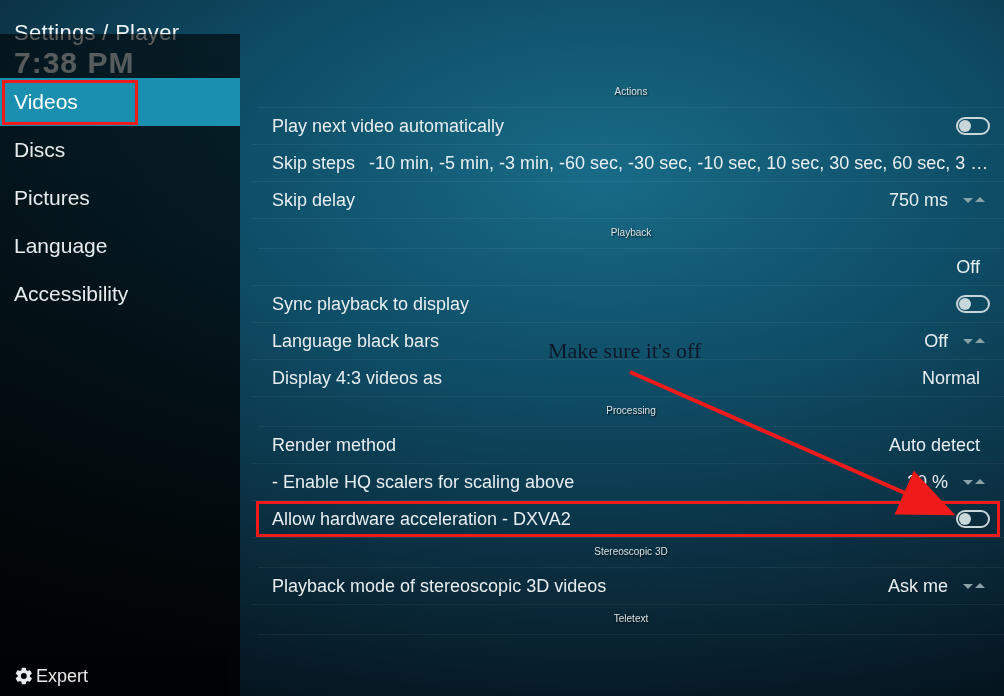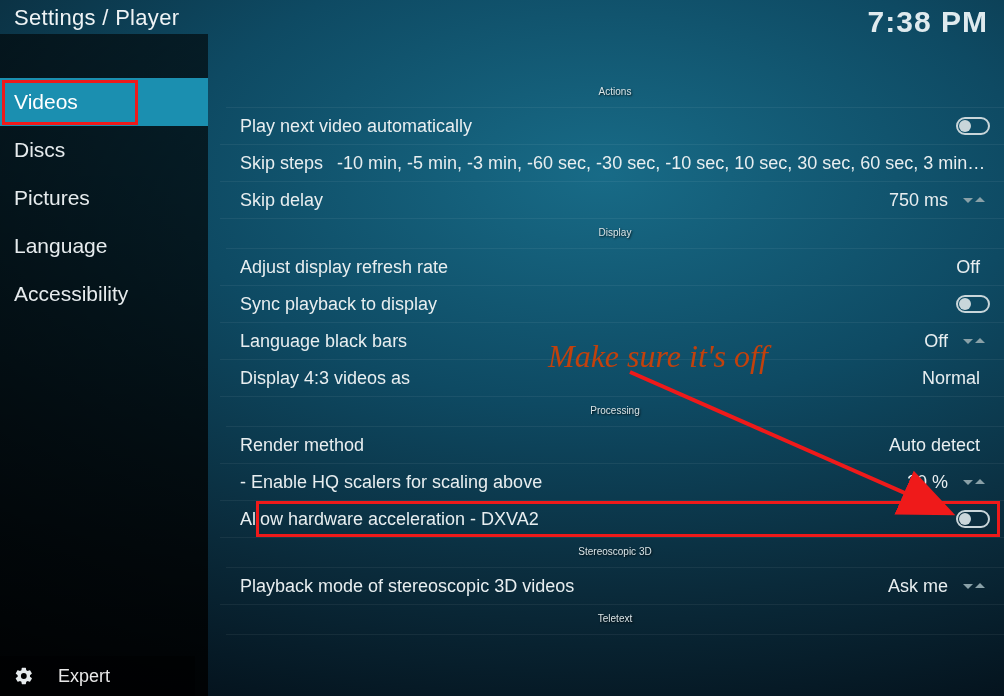--- a/index.html
+++ b/index.html
@@ -3,39 +3,39 @@
 <meta charset="utf-8">
 <style>
   * { margin: 0; padding: 0; box-sizing: border-box; }
   html, body { width: 1004px; height: 696px; overflow: hidden; font-family: Arial, Helvetica, sans-serif; color: #e8e8e8; }
   body {
     background: radial-gradient(ellipse 140% 110% at 60% 25%, #186b87 0%, #0e4a63 30%, #0a2a3a 55%, #04121c 75%, #010a11 100%);
     position: relative;
   }
   .header {
     display: flex; justify-content: space-between; align-items: flex-start;
-    padding: 5px 16px 0 14px; height: 34px;
+    padding: 20px 16px 0 14px; height: 34px; flex-direction: column;
   }
   .breadcrumb { font-size: 22px; font-weight: 400; color: #eef3f5; letter-spacing: 0.3px; }
   .clock { font-size: 30px; font-weight: 700; color: #dfeaee; letter-spacing: 1px; }
 
   .layout { display: flex; width: 100%; height: calc(100% - 34px); }
 
   .sidebar {
-    width: 208px; background: linear-gradient(to bottom, rgba(0,0,0,0.6), rgba(0,0,0,0.85));
+    width: 240px; background: linear-gradient(to bottom, rgba(0,0,0,0.6), rgba(0,0,0,0.85));
     position: relative; padding-top: 44px;
   }
   .sidebar-item {
     height: 48px; display: flex; align-items: center; padding-left: 14px;
     font-size: 21px; color: #e6ebed; cursor: pointer;
   }
   .sidebar-item.active { background: #1b8fb0; color: #fff; }
   .sidebar-footer {
     position: absolute; bottom: 0; left: 0; right: 13px; height: 40px;
-    display: flex; align-items: center; gap: 24px; padding-left: 14px;
+    display: flex; align-items: center; gap: 2px; padding-left: 14px;
     background: rgba(0,0,0,0.35);
     font-size: 18px;
   }
   .gear { width: 20px; height: 20px; fill: #e6ebed; }
 
   .content {
     flex: 1; position: relative; padding-top: 44px; padding-bottom: 0;
     overflow: hidden;
   }
   .section-header {
@@ -70,22 +70,22 @@
   
   .anno-videos-box {
     position: absolute; left: 2px; top: 80px; width: 136px; height: 45px;
     border: 3px solid #ef1a1a; pointer-events: none;
   }
   .anno-row-box {
     position: absolute; left: 256px; top: 501px; width: 744px; height: 36px;
     border: 3px solid #ef1a1a; pointer-events: none;
   }
   .anno-text {
-    position: absolute; left: 548px; top: 338px; color: #c2410c;
-    font-size: 32px; font-style: italic; font-family: Georgia, 'Times New Roman', serif;
+    position: absolute; left: 548px; top: 338px; color: #0f172a;
+    font-size: 22px; font-family: Georgia, 'Times New Roman', serif;
     pointer-events: none;
   }
   .anno-arrow { position: absolute; left: 620px; top: 362px; width: 360px; height: 180px; pointer-events: none; overflow: visible; }
 </style>
 </head>
 <body>
 
 <div class="header">
   <div class="breadcrumb">Settings / Player</div>
   <div class="clock">7:38 PM</div>
@@ -135,23 +135,22 @@
       <span class="spinner">
           <svg viewBox="0 0 10 10">
             <path d="M0 3 L5 8 L10 3"></path>
           </svg>
           <svg viewBox="0 0 10 10">
             <path d="M0 7 L5 2 L10 7"></path>
           </svg>
         </span>
     </div>
 
-    <div class="section-header">Display</div>
-    <div class="row">
-      <span class="label">Adjust display refresh rate</span>
+    <div class="section-header">Playback</div>
+    <div class="row">
       <span class="value">Off</span>
     </div>
     <div class="row">
       <span class="label">Sync playback to display</span>
       <span class="value"></span>
       <span class="toggle"></span>
     </div>
     <div class="row">
       <span class="label">Language black bars</span>
       <span class="value">Off</span>

